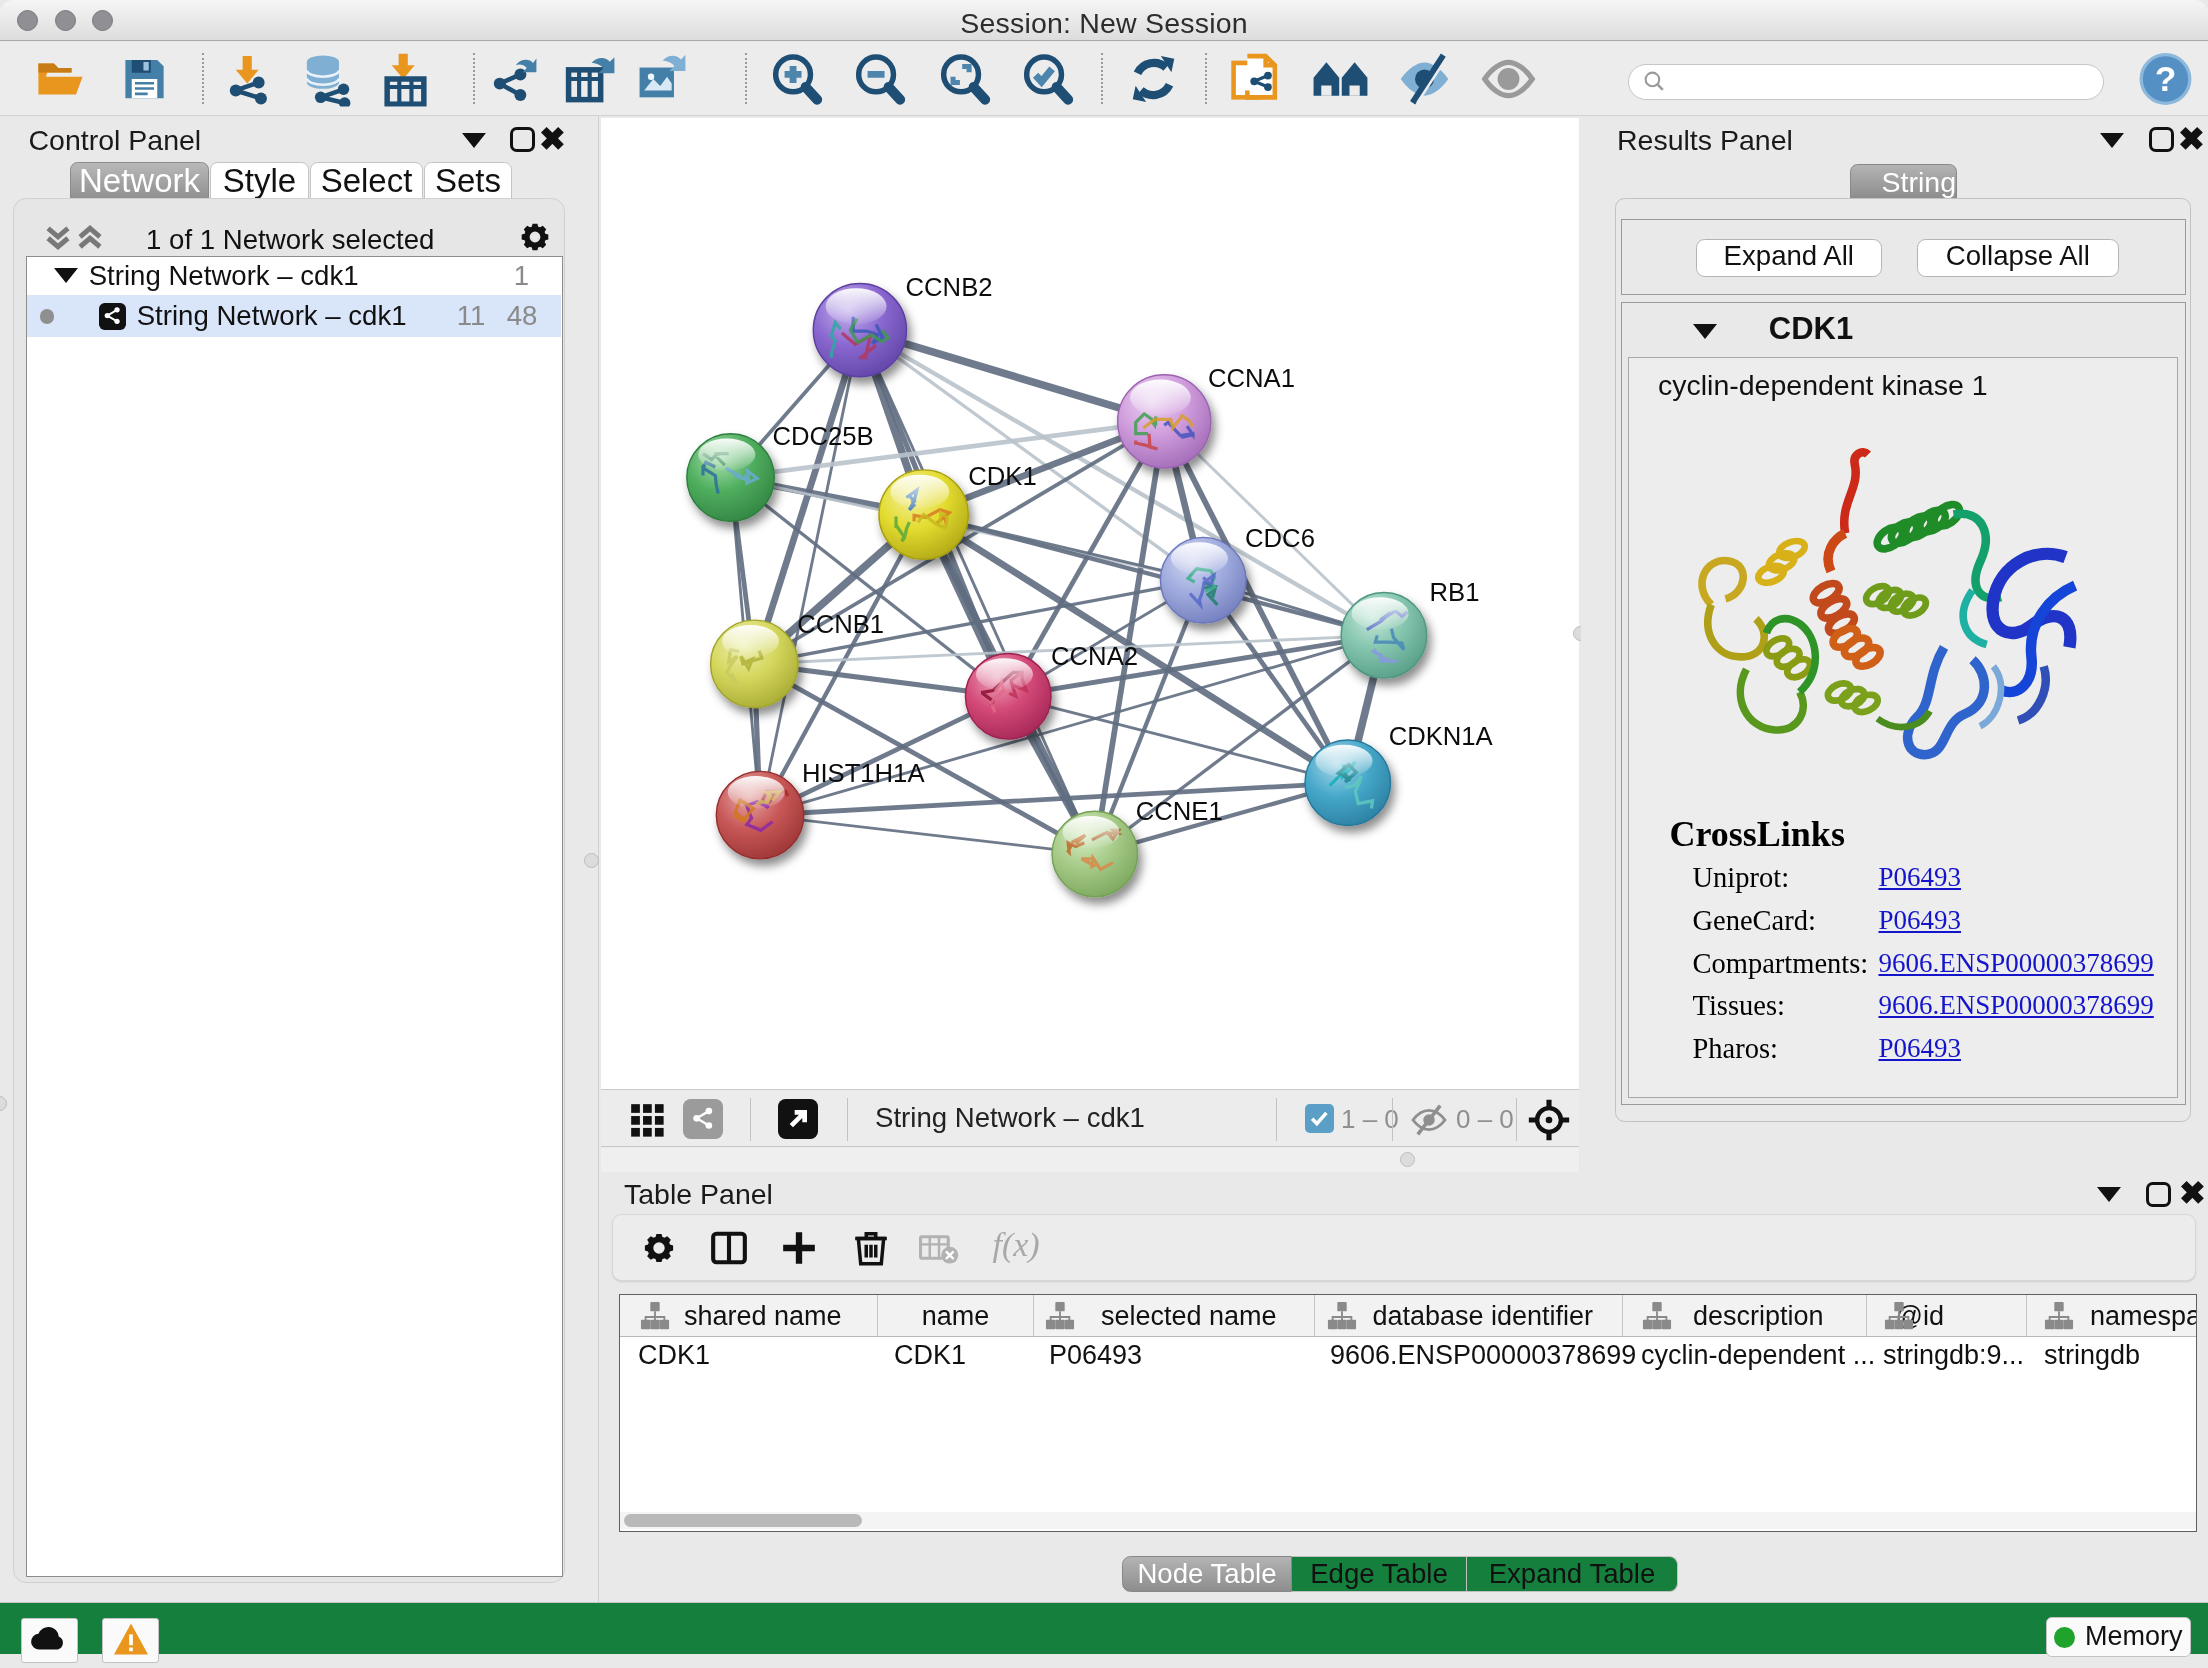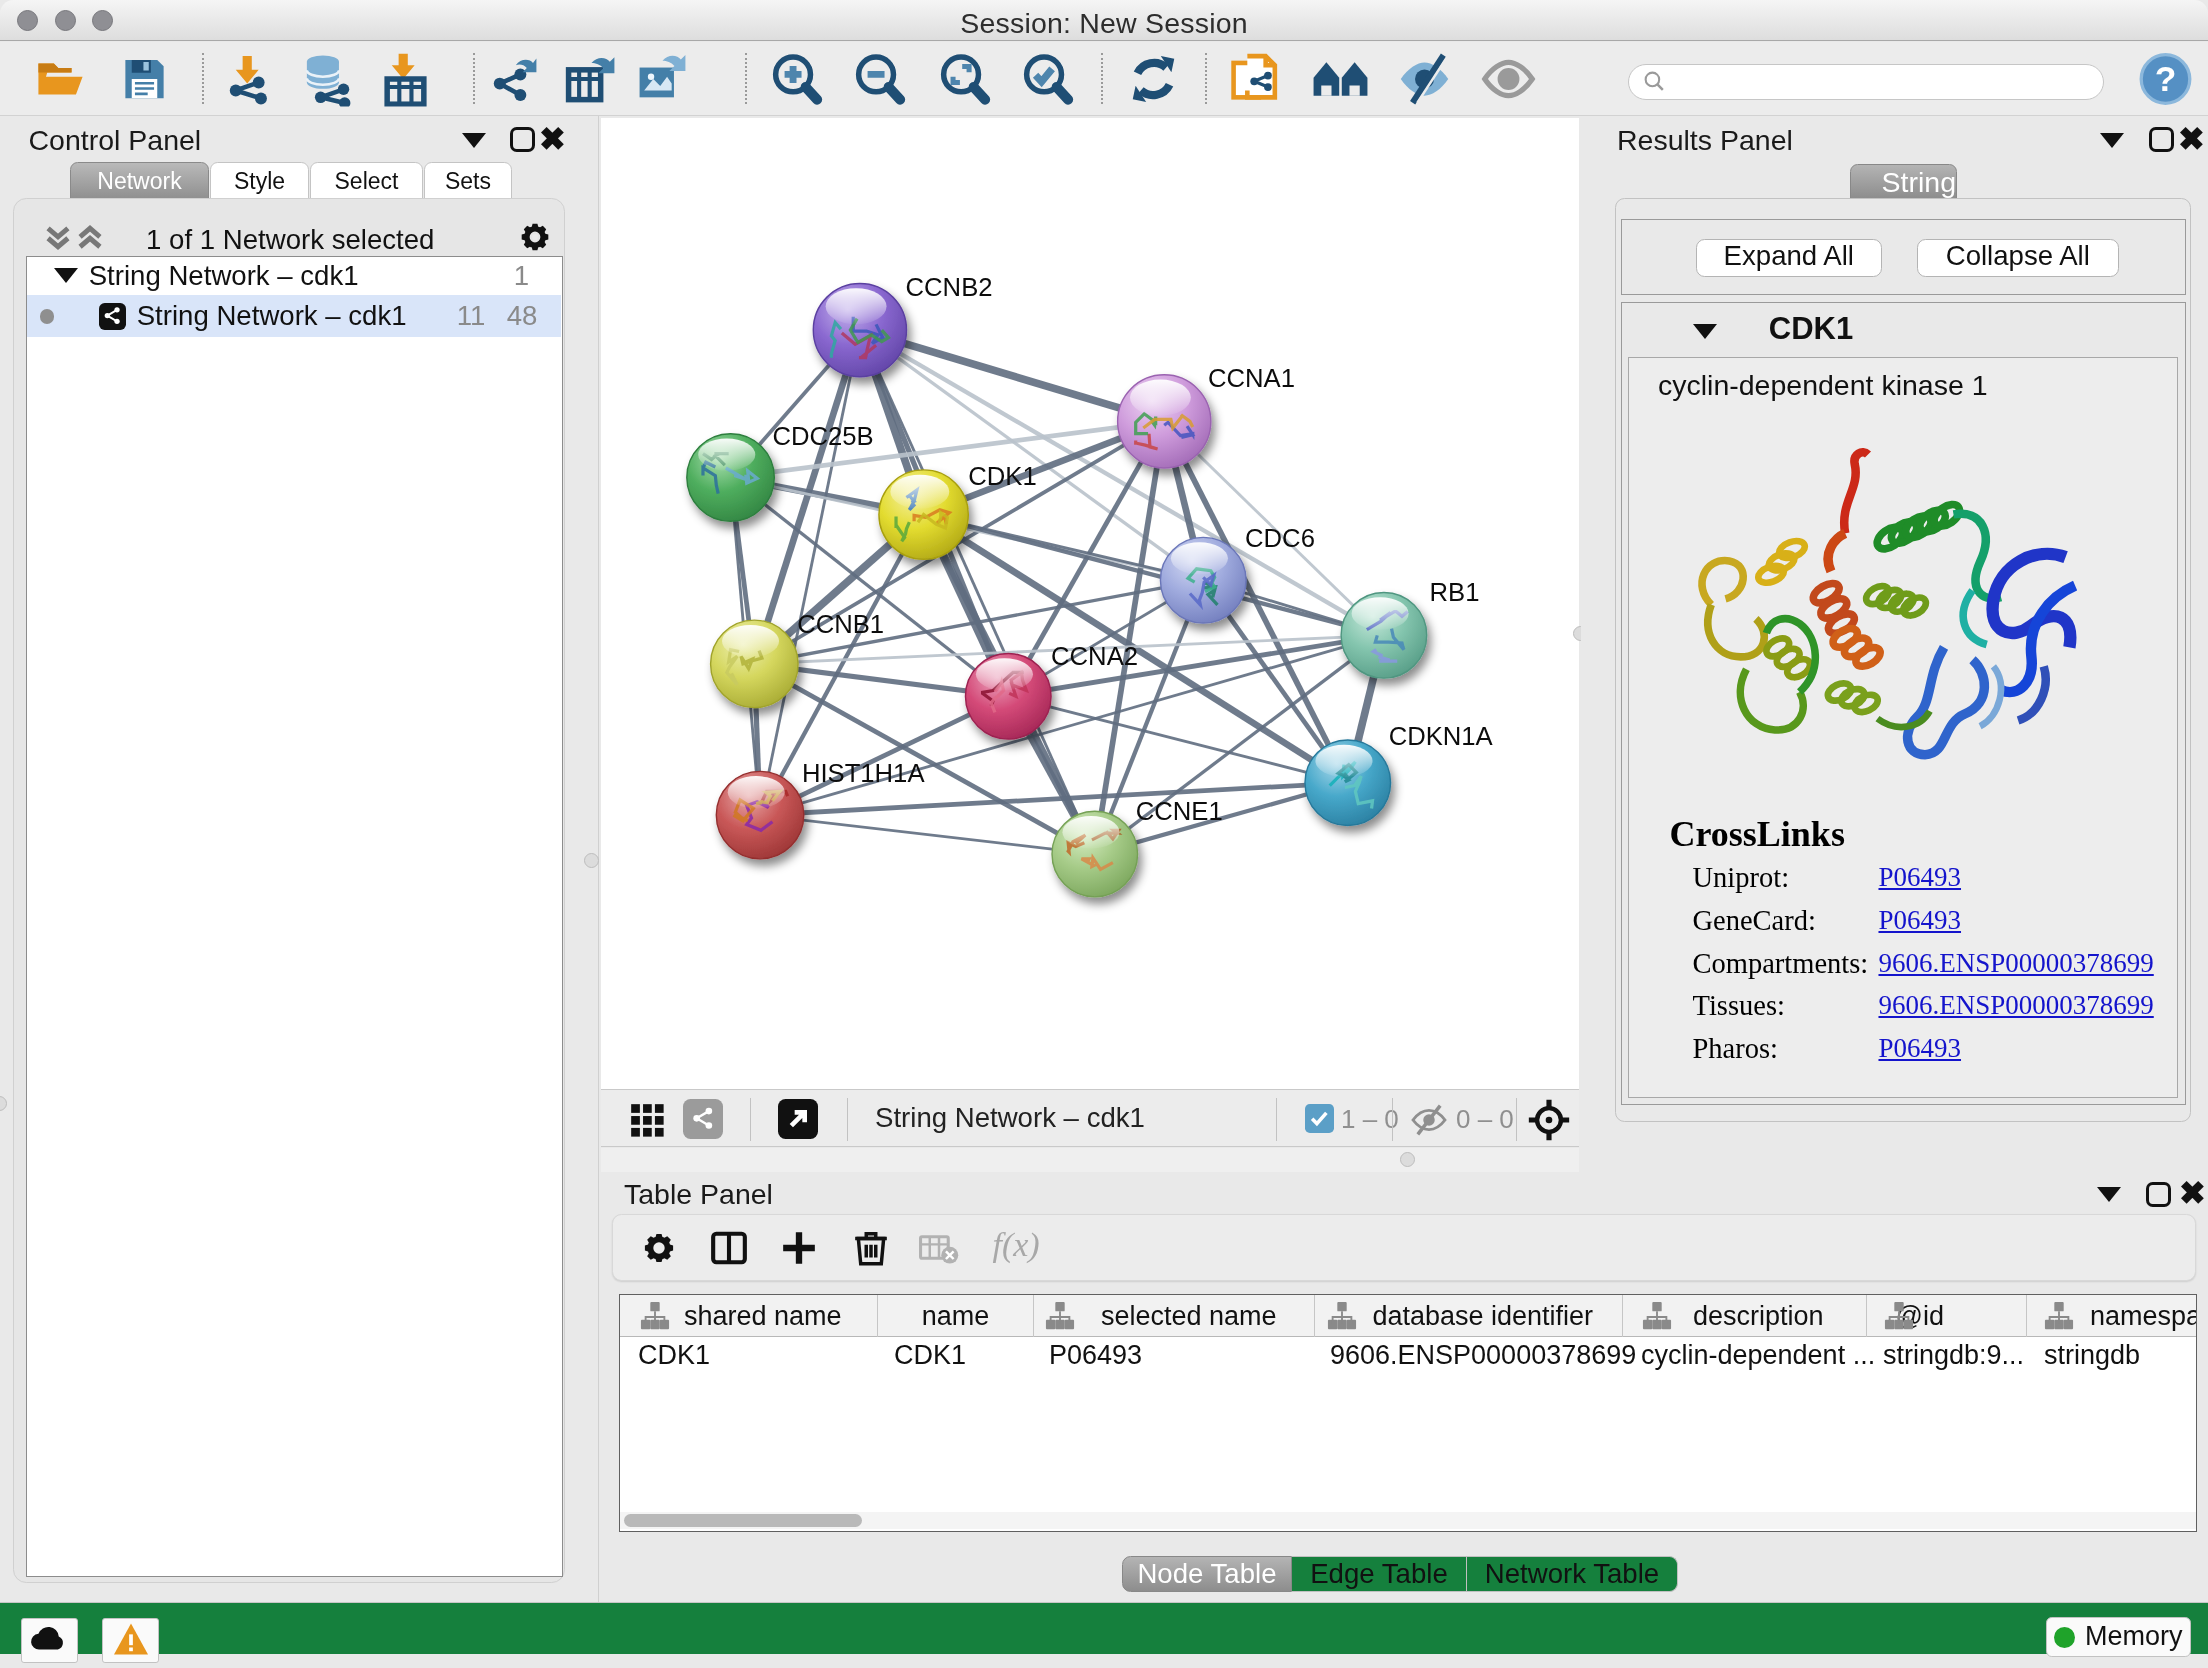--- a/index.html
+++ b/index.html
@@ -10,21 +10,21 @@
 #toolbar{left:0;top:42px;width:2208px;height:74px;background:#ececec;border-bottom:1px solid #d2d2d2}
 .tbi{position:absolute;top:50%;transform:translateY(-50%)}
 .vsep{position:absolute;top:11.4px;height:51px;width:0;border-left:2.9px dotted #9a9a9a}
 #searchbox{left:1628px;top:22px;width:476px;height:36px;background:#fff;border:1.9px solid #c6c6c6;border-radius:18px}
 .ptitle{font-size:28.5px;color:#1a1a1a}
 .pbtn-min{width:25px;height:25px;border:3.3px solid #111;border-radius:6.7px}
 .winx{font-size:32px;color:#111;font-weight:bold;line-height:25px}
 .dtri{width:0;height:0;border-left:12.4px solid transparent;border-right:12.4px solid transparent;border-top:15px solid #111}
 
 #cp{left:0;top:116px;width:599px;height:1488px;background:#e9e9e9;border-right:1.9px solid #d0d0d0}
-.tab{position:absolute;top:46px;height:38px;border:1px solid #c4c4c4;background:#fff;color:#111;font-size:23px;text-align:center;line-height:36px;border-radius:7.6px 7.6px 0 0}
+.tab{position:absolute;top:46px;height:38px;border:1px solid #c4c4c4;background:#fff;color:#111;font-size:33px;text-align:center;line-height:36px;border-radius:7.6px 7.6px 0 0}
 .tabsel{background:linear-gradient(#b9b9b9,#8f8f8f);color:#fff;border-color:#8a8a8a}
 #cpbox{left:13.3px;top:82px;width:552px;height:1385px;background:#e6e6e6;border:1px solid #d0d0d0;border-radius:13.3px}
 #cptree{position:absolute;left:11.4px;top:57px;width:537px;height:1321px;background:#fff;border:1.9px solid #8c8c8c}
 .chev{stroke:#787878;stroke-width:3.5;fill:none}
 
 #net{left:601px;top:118px;width:978px;height:971px;background:#fff}
 #netbar{left:601px;top:1089px;width:978px;height:58px;background:#ececec;border-top:1px solid #c9c9c9;border-bottom:1px solid #c9c9c9}
 .nsep{position:absolute;top:7.6px;height:43px;border-left:1px solid #c2c2c2}
 #splitstrip{left:601px;top:1148px;width:978px;height:24px;background:#efefef}
 .handle{width:15px;height:15px;border-radius:50%;background:#dcdcdc;border:1px solid #bdbdbd}
@@ -637,21 +637,21 @@
         <div class="td" style="left:710px">9606.ENSP00000378699</div>
         <div class="td" style="left:1021px">cyclin-dependent ...</div>
         <div class="td" style="left:1263px">stringdb:9...</div>
         <div class="td" style="left:1424px">stringdb</div>
         <div id="hscroll">
           <div id="hthumb"></div>
         </div>
       </div>
       <div class="btab btabsel" style="left:521px;width:170px;border-radius:8.6px 0 0 8.6px">Node Table</div>
       <div class="btab" style="left:691px;width:175px;border-radius:0;border-left:none">Edge Table</div>
-      <div class="btab" style="left:866px;width:211px;border-radius:0 8.6px 8.6px 0;border-left:none">Network Table</div>
+      <div class="btab" style="left:866px;width:211px;border-radius:0 8.6px 8.6px 0;border-left:none">Expand Table</div>
     </div>
 <div id="status" class="abs">
       <div class="sbtn" style="left:21px"><svg width="42" height="32" viewBox="0 0 24 18" style="margin-top:3.8px">
           <path d="M6 15a4.5 4.5 0 0 1-.6-9A6 6 0 0 1 17 7.5 4 4 0 0 1 16.5 15z" fill="#111"></path>
         </svg></div>
       <div class="sbtn" style="left:102px"><svg width="38" height="34" viewBox="0 0 24 22" style="margin-top:2.9px">
           <path d="M12 1 23 21H1z" fill="#e8961e"></path>
           <rect x="10.8" y="8" width="2.4" height="7" fill="#fff"></rect>
           <rect x="10.8" y="16.5" width="2.4" height="2.4" fill="#fff"></rect>
         </svg></div>

